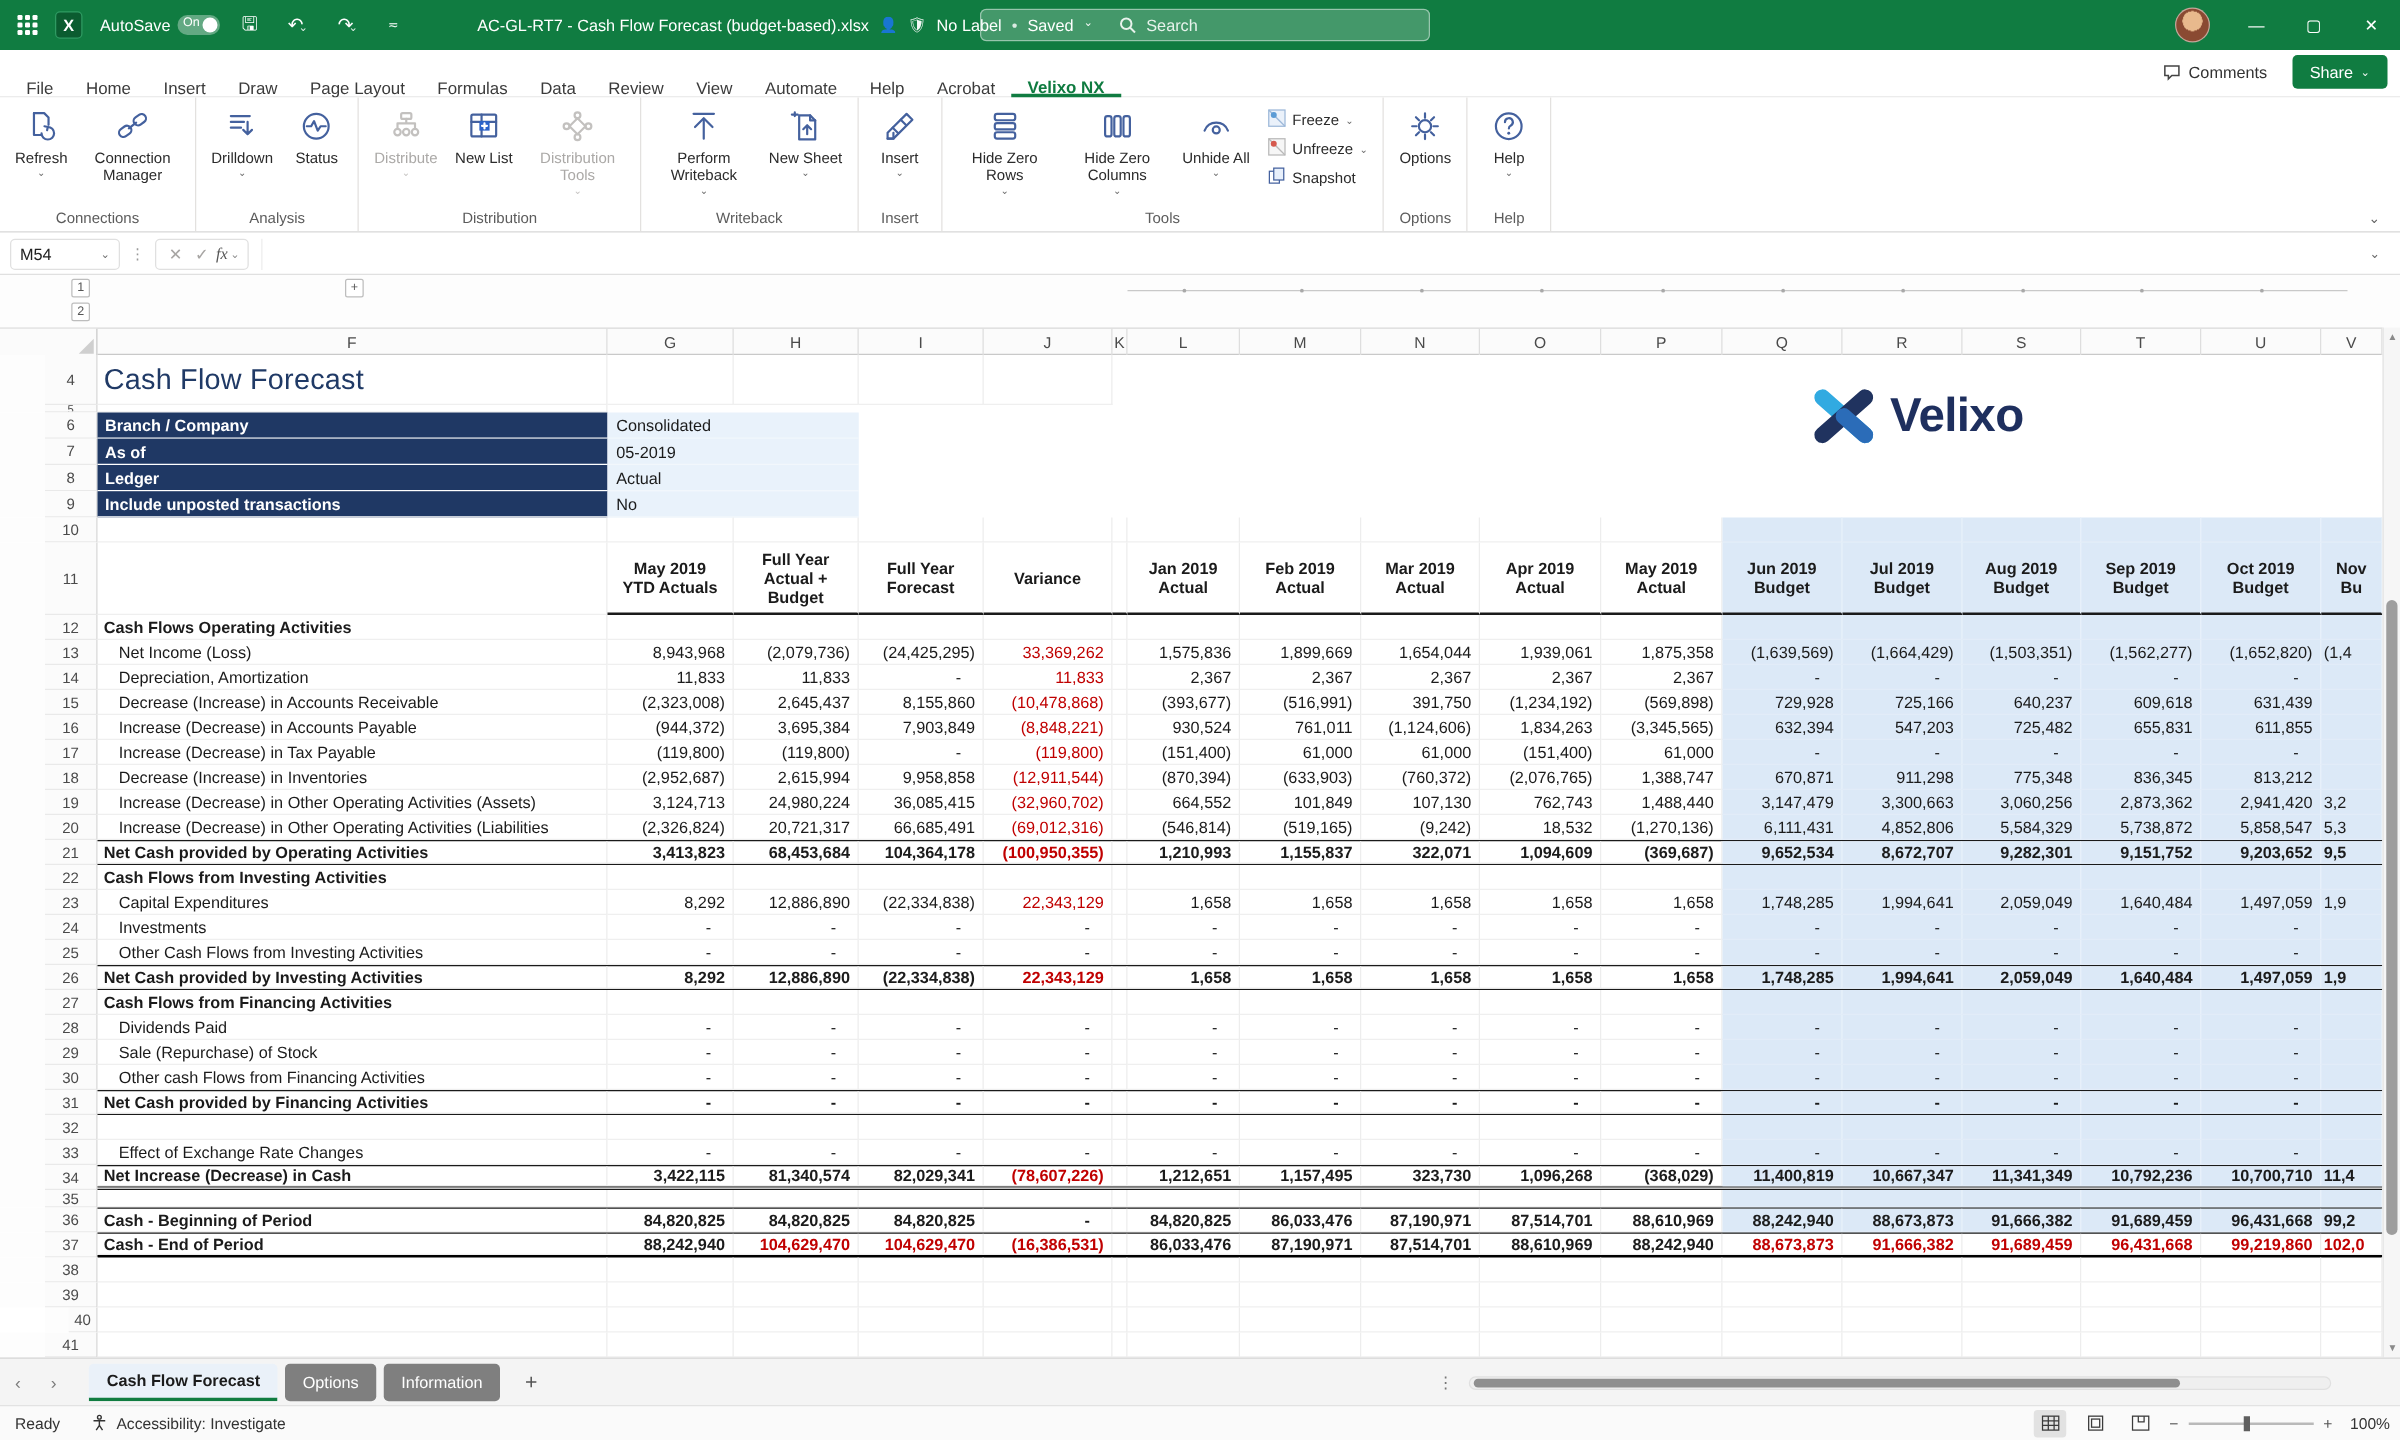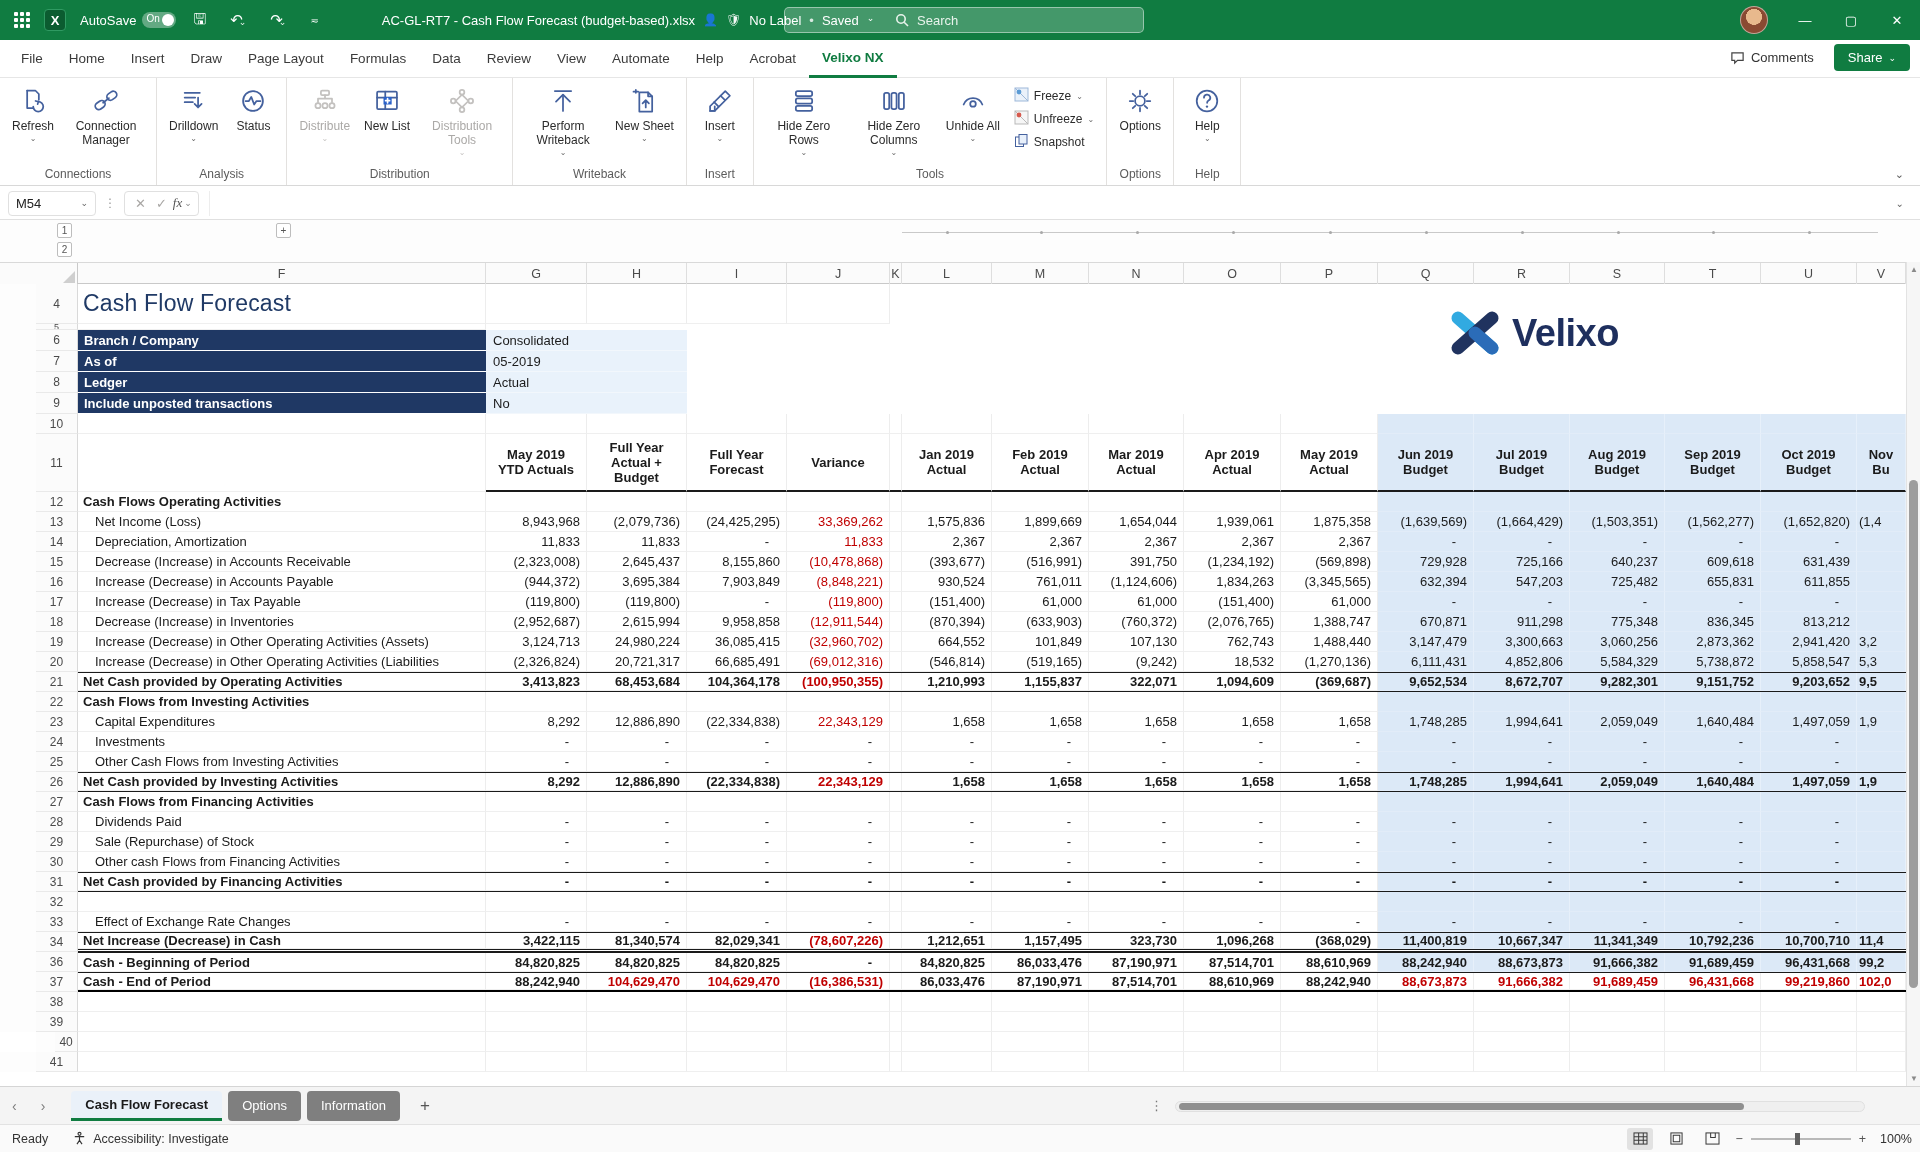--- a/index.html
+++ b/index.html
@@ -21,21 +21,21 @@
   .filename-wrap { display:flex; gap:8px; margin-left:56px; white-space:nowrap; }
   .shield { font-size:12px; opacity:.95; }
   .saved-caret { font-size:9px; }
   .searchbox { position:absolute; left:784px; top:7px; width:360px; height:26px; background:rgba(255,255,255,.22); border:1px solid rgba(255,255,255,.45); border-radius:5px; display:flex; align-items:center; gap:8px; padding-left:110px; color:#e8f3ec; font-size:13px; }
   .tb-right { position:absolute; right:0; top:0; display:flex; align-items:center; height:40px; }
   .avatar { width:28px; height:28px; border-radius:50%; background:radial-gradient(circle at 50% 38%, #e8b98d 0 38%, #8a4a32 39% 100%); border:1px solid rgba(255,255,255,.5); margin-right:14px; }
   .winbtn { width:46px; height:40px; display:flex; align-items:center; justify-content:center; color:#fff; font-size:13px; }
 
   
   .menubar { position:absolute; left:0; top:40px; width:1920px; height:38px; background:#fff; border-bottom:1px solid #E6E6E6; display:flex; align-items:center; }
-  .mtab { padding:0 13px; font-size:13.5px; color:#3b3b3b; height:38px; line-height:38px; cursor:pointer; white-space:nowrap; }
+  .mtab { padding:12px 13px; font-size:13.5px; color:#3b3b3b; height:38px; line-height:38px; cursor:pointer; white-space:nowrap; }
   .mtab.active { color:#0F7B40; font-weight:700; border-bottom:3px solid #107C41; line-height:35px; }
   .menu-right { position:absolute; right:10px; top:4px; display:flex; align-items:center; gap:10px; }
   .comments-btn { display:flex; align-items:center; gap:6px; font-size:13px; color:#333; padding:5px 10px; border-radius:4px; cursor:pointer; }
   .share-btn { display:flex; align-items:center; gap:6px; background:#107C41; color:#fff; font-size:13px; padding:6px 14px; border-radius:4px; cursor:pointer; }
 
   
   .ribbon { position:absolute; left:0; top:78px; width:1920px; height:108px; background:#fff; border-bottom:1px solid #D8D8D8; display:flex; }
   .rgroup { display:flex; flex-direction:column; border-right:1px solid #E3E1DF; padding:4px 6px 0 6px; position:relative; }
   .rbtns { display:flex; flex:1; align-items:flex-start; gap:2px; }
   .rbtn { display:flex; flex-direction:column; align-items:center; padding:4px 6px 2px 6px; border-radius:4px; cursor:pointer; min-width:54px; }
@@ -1128,20 +1128,43 @@
           <div class="cell  bold num" style="width: 97px;">1,096,268</div>
           <div class="cell  bold num" style="width: 97px;">(368,029)</div>
           <div class="cell bluebg bold num" style="width: 96px;">11,400,819</div>
           <div class="cell bluebg bold num" style="width: 96px;">10,667,347</div>
           <div class="cell bluebg bold num" style="width: 95px;">11,341,349</div>
           <div class="cell bluebg bold num" style="width: 96px;">10,792,236</div>
           <div class="cell bluebg bold num" style="width: 96px;">10,700,710</div>
           <div class="cell bluebg bold vfrag" style="width: 49px;">11,4</div>
         </div>
       </div>
+      <div class="grow" style="height: 14px;">
+        <div class="gut"></div>
+        <div class="rnum" style="height: 14px;">35</div>
+        <div class="cells">
+          <div class="cell " style="width: 408px;"></div>
+          <div class="cell " style="width: 101px;"></div>
+          <div class="cell " style="width: 100px;"></div>
+          <div class="cell " style="width: 100px;"></div>
+          <div class="cell " style="width: 103px;"></div>
+          <div class="cell " style="width: 12px;"></div>
+          <div class="cell " style="width: 90px;"></div>
+          <div class="cell " style="width: 97px;"></div>
+          <div class="cell " style="width: 95px;"></div>
+          <div class="cell " style="width: 97px;"></div>
+          <div class="cell " style="width: 97px;"></div>
+          <div class="cell bluebg" style="width: 96px;"></div>
+          <div class="cell bluebg" style="width: 96px;"></div>
+          <div class="cell bluebg" style="width: 95px;"></div>
+          <div class="cell bluebg" style="width: 96px;"></div>
+          <div class="cell bluebg" style="width: 96px;"></div>
+          <div class="cell bluebg" style="width: 49px;"></div>
+        </div>
+      </div>
       <div class="grow" style="height: 20px;">
         <div class="gut"></div>
         <div class="rnum" style="height: 20px;">36</div>
         <div class="cells bt">
           <div class="cell labelcell bold" style="width: 408px;">Cash - Beginning of Period</div>
           <div class="cell  bold num" style="width: 101px;">84,820,825</div>
           <div class="cell  bold num" style="width: 100px;">84,820,825</div>
           <div class="cell  bold num" style="width: 100px;">84,820,825</div>
           <div class="cell  bold dash" style="width: 103px;">-</div>
           <div class="cell " style="width: 12px;"></div>

